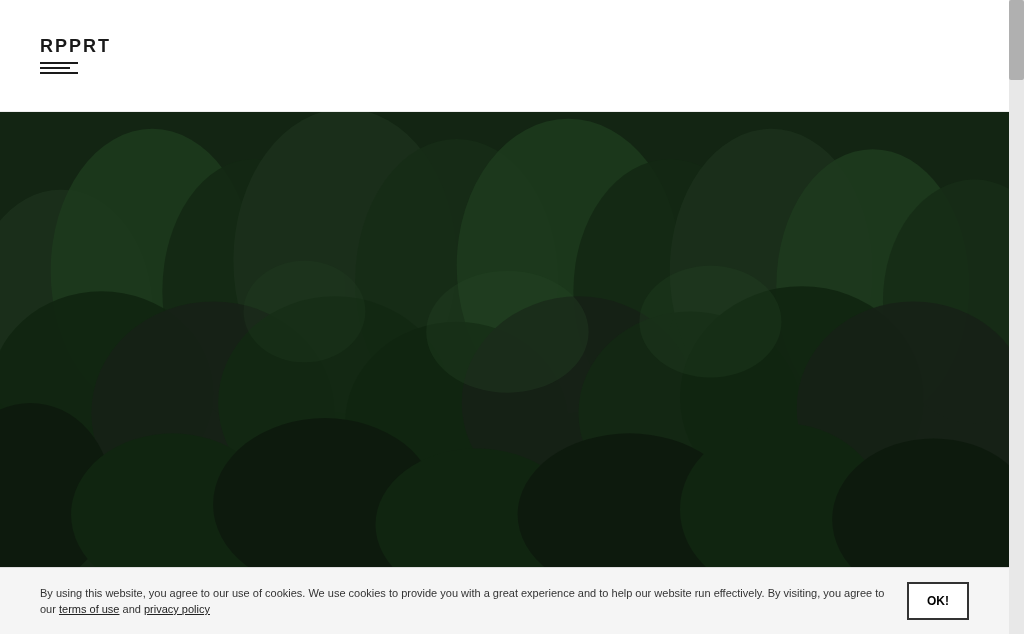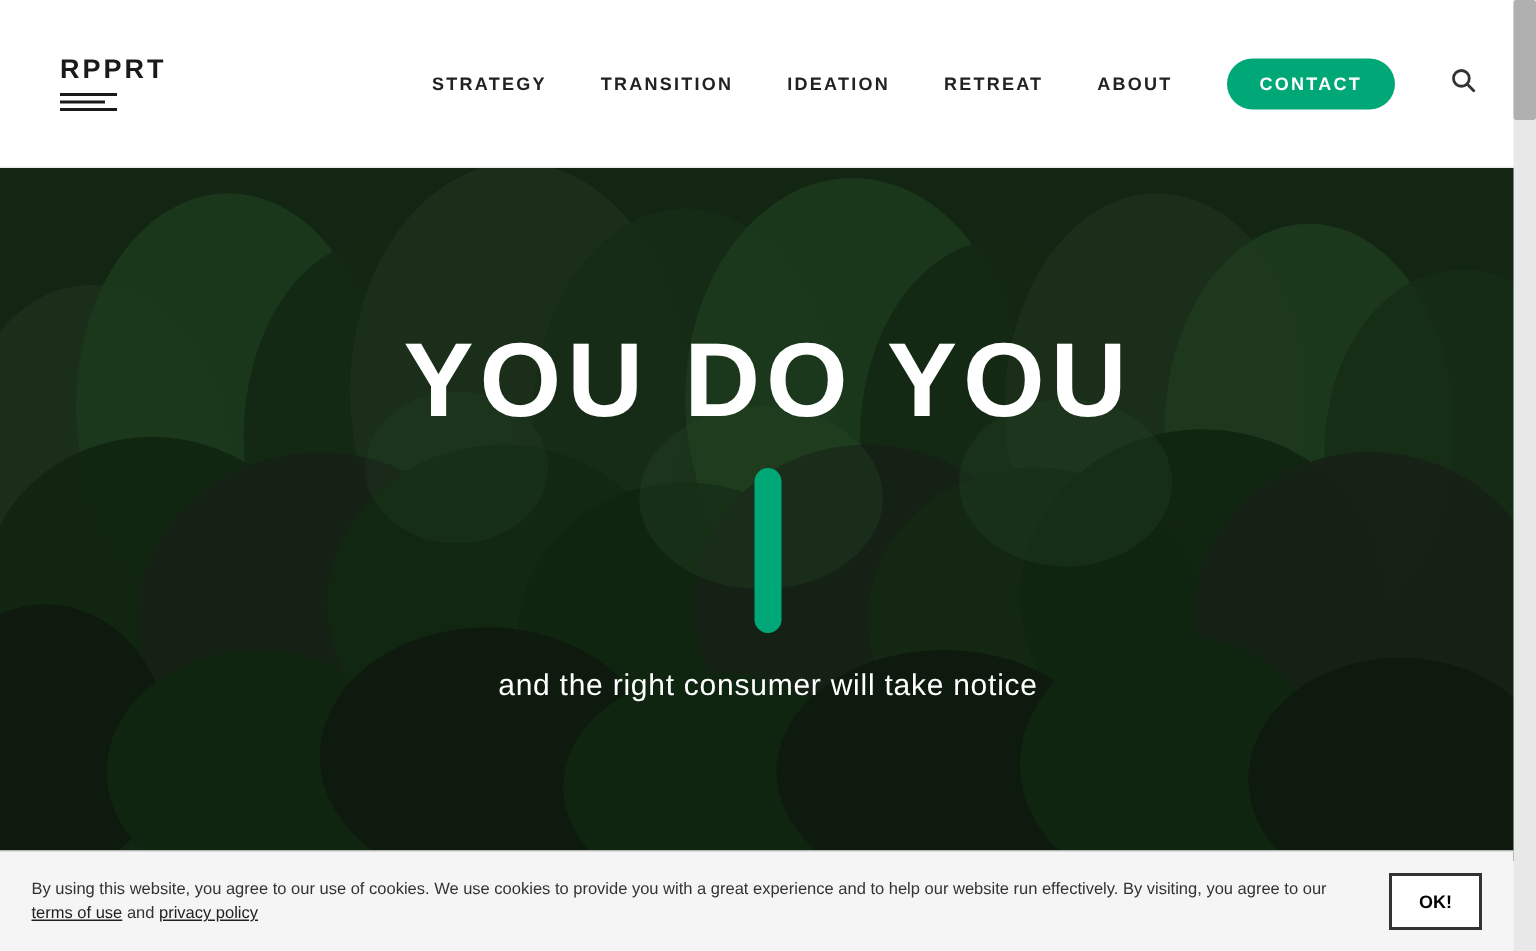--- a/index.html
+++ b/index.html
@@ -173,21 +173,21 @@
       background: #b0b0b0;
       border-radius: 2px;
       position: absolute;
       top: 0;
     }
 
     
     #cookie-banner {
       width: calc(100% - 15px);
       background: #f5f5f5;
-      padding: 14px 21px;
+      padding: 14px 40px;
       display: flex;
       align-items: center;
       justify-content: space-between;
       position: absolute;
       bottom: 0;
       left: 0;
       z-index: 20;
       border-top: 1px solid #ddd;
     }
 
@@ -223,34 +223,20 @@
 <div id="header">
   <div id="logo-area">
     <span id="logo-text">RPPRT</span>
     <div id="logo-lines">
       <div class="logo-line"></div>
       <div class="logo-line"></div>
       <div class="logo-line"></div>
     </div>
   </div>
 
-  <nav id="nav">
-    <a class="nav-link">STRATEGY</a>
-    <a class="nav-link">TRANSITION</a>
-    <a class="nav-link">IDEATION</a>
-    <a class="nav-link">RETREAT</a>
-    <a class="nav-link">ABOUT</a>
-    <button id="contact-btn">CONTACT</button>
-    <span id="search-icon-wrap">
-      <svg width="18" height="18" viewBox="0 0 24 24" fill="none" stroke="#333" stroke-width="2.5" stroke-linecap="round">
-        <circle cx="11" cy="11" r="7"></circle>
-        <line x1="16.5" y1="16.5" x2="22" y2="22"></line>
-      </svg>
-    </span>
-  </nav>
 </div>
 
 <div id="hero">
   <div id="hero-bg">
     <svg viewBox="0 0 1009 462" preserveAspectRatio="xMidYMid slice" xmlns="http://www.w3.org/2000/svg">
 
       <rect width="1009" height="462" fill="#1e3a1e"></rect>
 
       <ellipse cx="60" cy="200" rx="90" ry="120" fill="#2a4a2a" opacity="0.9"></ellipse>
       <ellipse cx="150" cy="160" rx="100" ry="140" fill="#2d5a2d" opacity="0.85"></ellipse>
@@ -280,25 +266,20 @@
       <ellipse cx="770" cy="395" rx="100" ry="85" fill="#1a3a1a" opacity="0.97"></ellipse>
       <ellipse cx="920" cy="405" rx="100" ry="80" fill="#152815" opacity="0.97"></ellipse>
 
       <ellipse cx="500" cy="220" rx="80" ry="60" fill="#3a6e3a" opacity="0.3"></ellipse>
       <ellipse cx="300" cy="200" rx="60" ry="50" fill="#3a6e3a" opacity="0.2"></ellipse>
       <ellipse cx="700" cy="210" rx="70" ry="55" fill="#3a6e3a" opacity="0.25"></ellipse>
 
       <rect width="1009" height="462" fill="rgba(0,0,0,0.35)"></rect>
     </svg>
   </div>
-  <div id="hero-content">
-    <h1 id="hero-title">YOU DO YOU</h1>
-    <div id="hero-pill"></div>
-    <p id="hero-subtitle">and the right consumer will take notice</p>
-  </div>
 </div>
 
 <div id="cookie-banner">
   <span id="cookie-text">
     <span>By using this website, you agree to our use of cookies. We use cookies to provide you with a great experience and to help our website run effectively. By visiting, you agree to our </span><a>terms of use</a><span> and </span><a>privacy policy</a>
   </span>
   <button id="ok-btn">OK!</button>
 </div>
 
 <div id="scrollbar">

